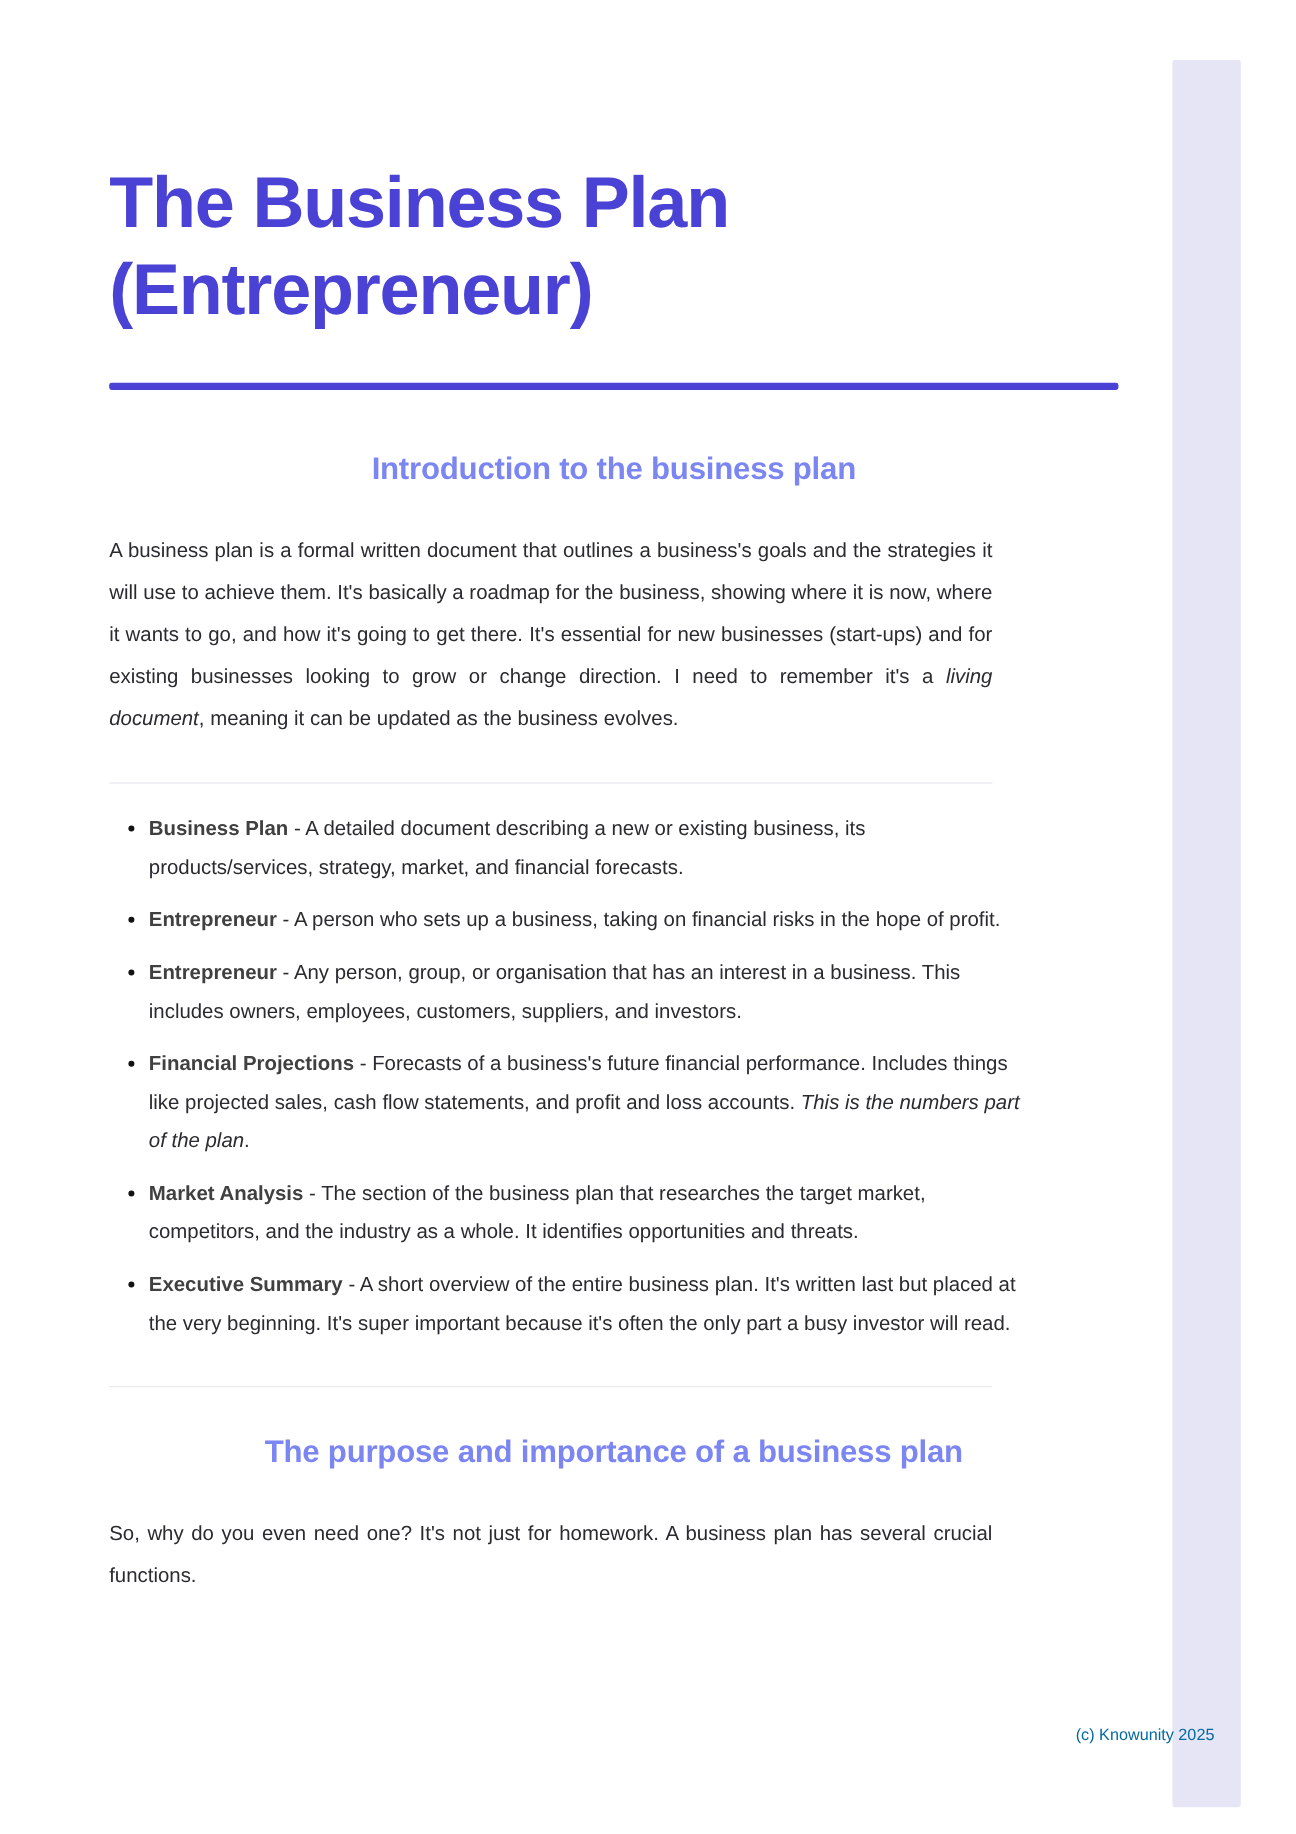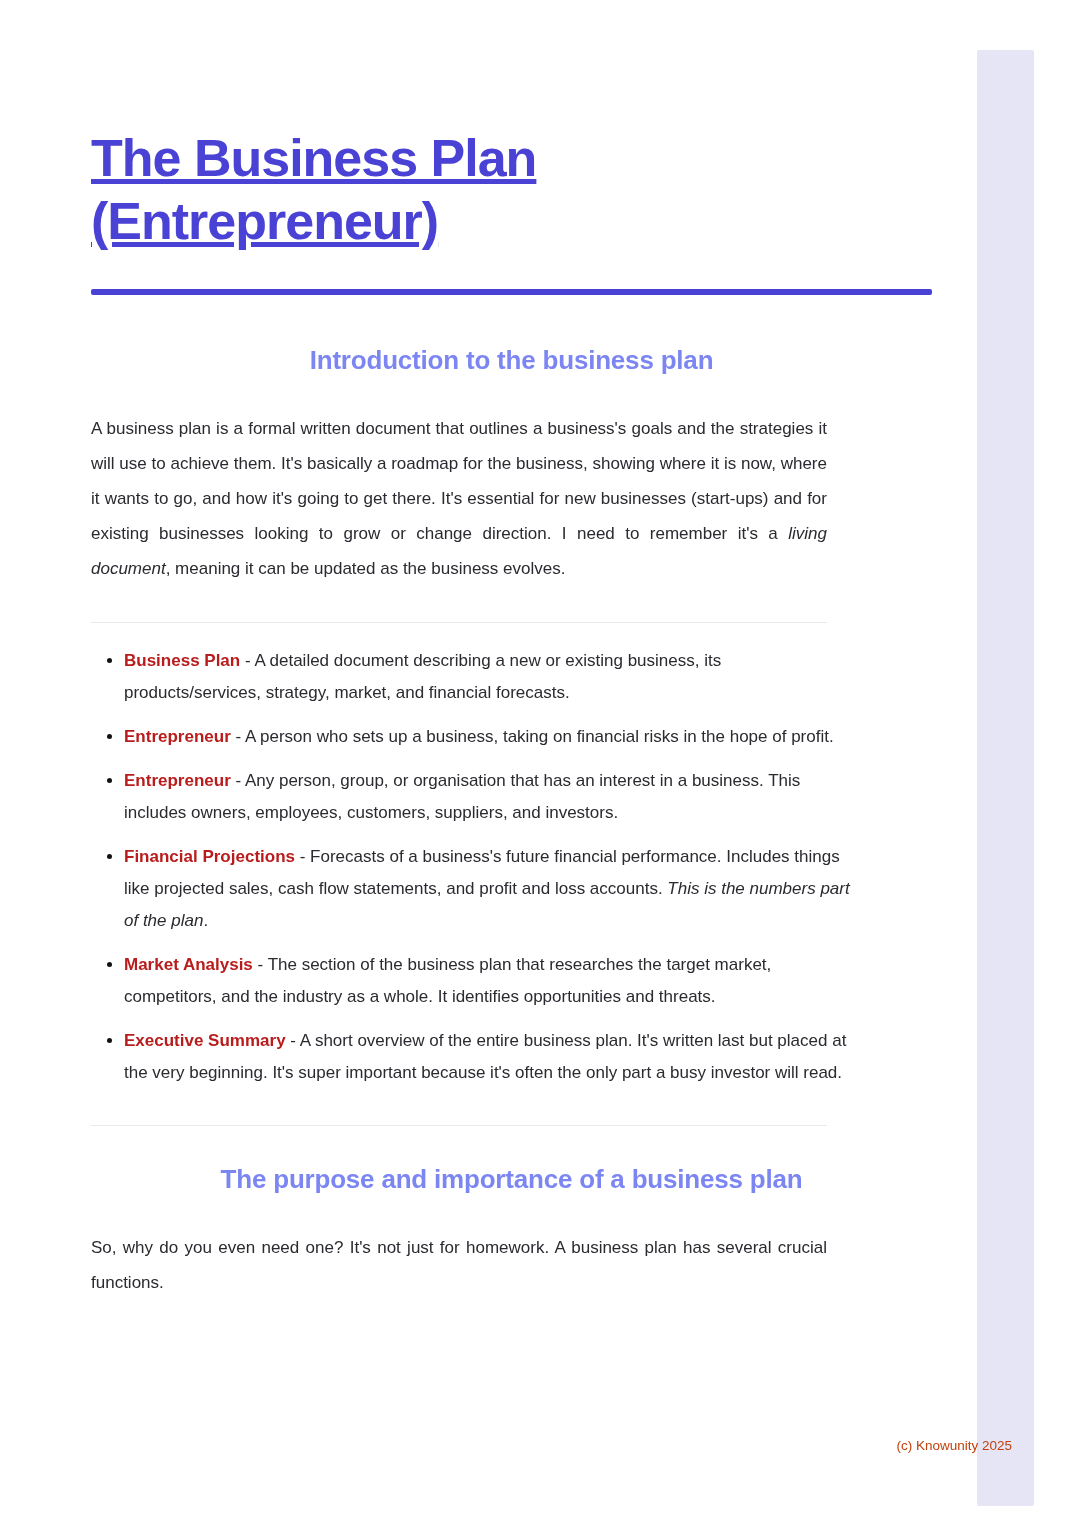--- a/index.html
+++ b/index.html
@@ -13,26 +13,25 @@
     color: #2a2a30;
   }
   .content {
     position: absolute;
     left: 91px;
     top: 0;
     width: 841px;
   }
   .doc-title {
     padding-top: 92px;
-    font-size: 52px;
+    font-size: 60px;
     line-height: 1.22;
     font-weight: bold;
     color: #4a42d4;
     letter-spacing: -1px;
-    text-decoration: underline;
   }
   .title-rule {
     margin-top: 26px;
     height: 6px;
     background: #4a42d4;
     border: none;
     border-radius: 2px;
   }
   .h2 {
     font-size: 26px;
@@ -67,38 +66,38 @@
   }
   .terms li {
     font-size: 17px;
     line-height: 32px;
     margin-bottom: 12px;
     color: #2a2a30;
   }
   .terms li::marker { color: #121215; }
   .term {
     font-weight: bold;
-    color: #b91c1c;
+    color: #404040;
   }
   .edge-strip {
     position: absolute;
     left: 977px;
     top: 50px;
     width: 57px;
     height: 1456px;
     background: #e5e5f6;
     border-radius: 2px;
     z-index: 1;
   }
   .footer-credit {
     position: absolute;
     top: 1438px;
     right: 68px;
     font-size: 13.5px;
-    color: #c2410c;
+    color: #0369a1;
     z-index: 2;
   }
 </style>
 </head>
 <body>
 
 <div class="page">
 
   <div class="edge-strip"></div>
 

